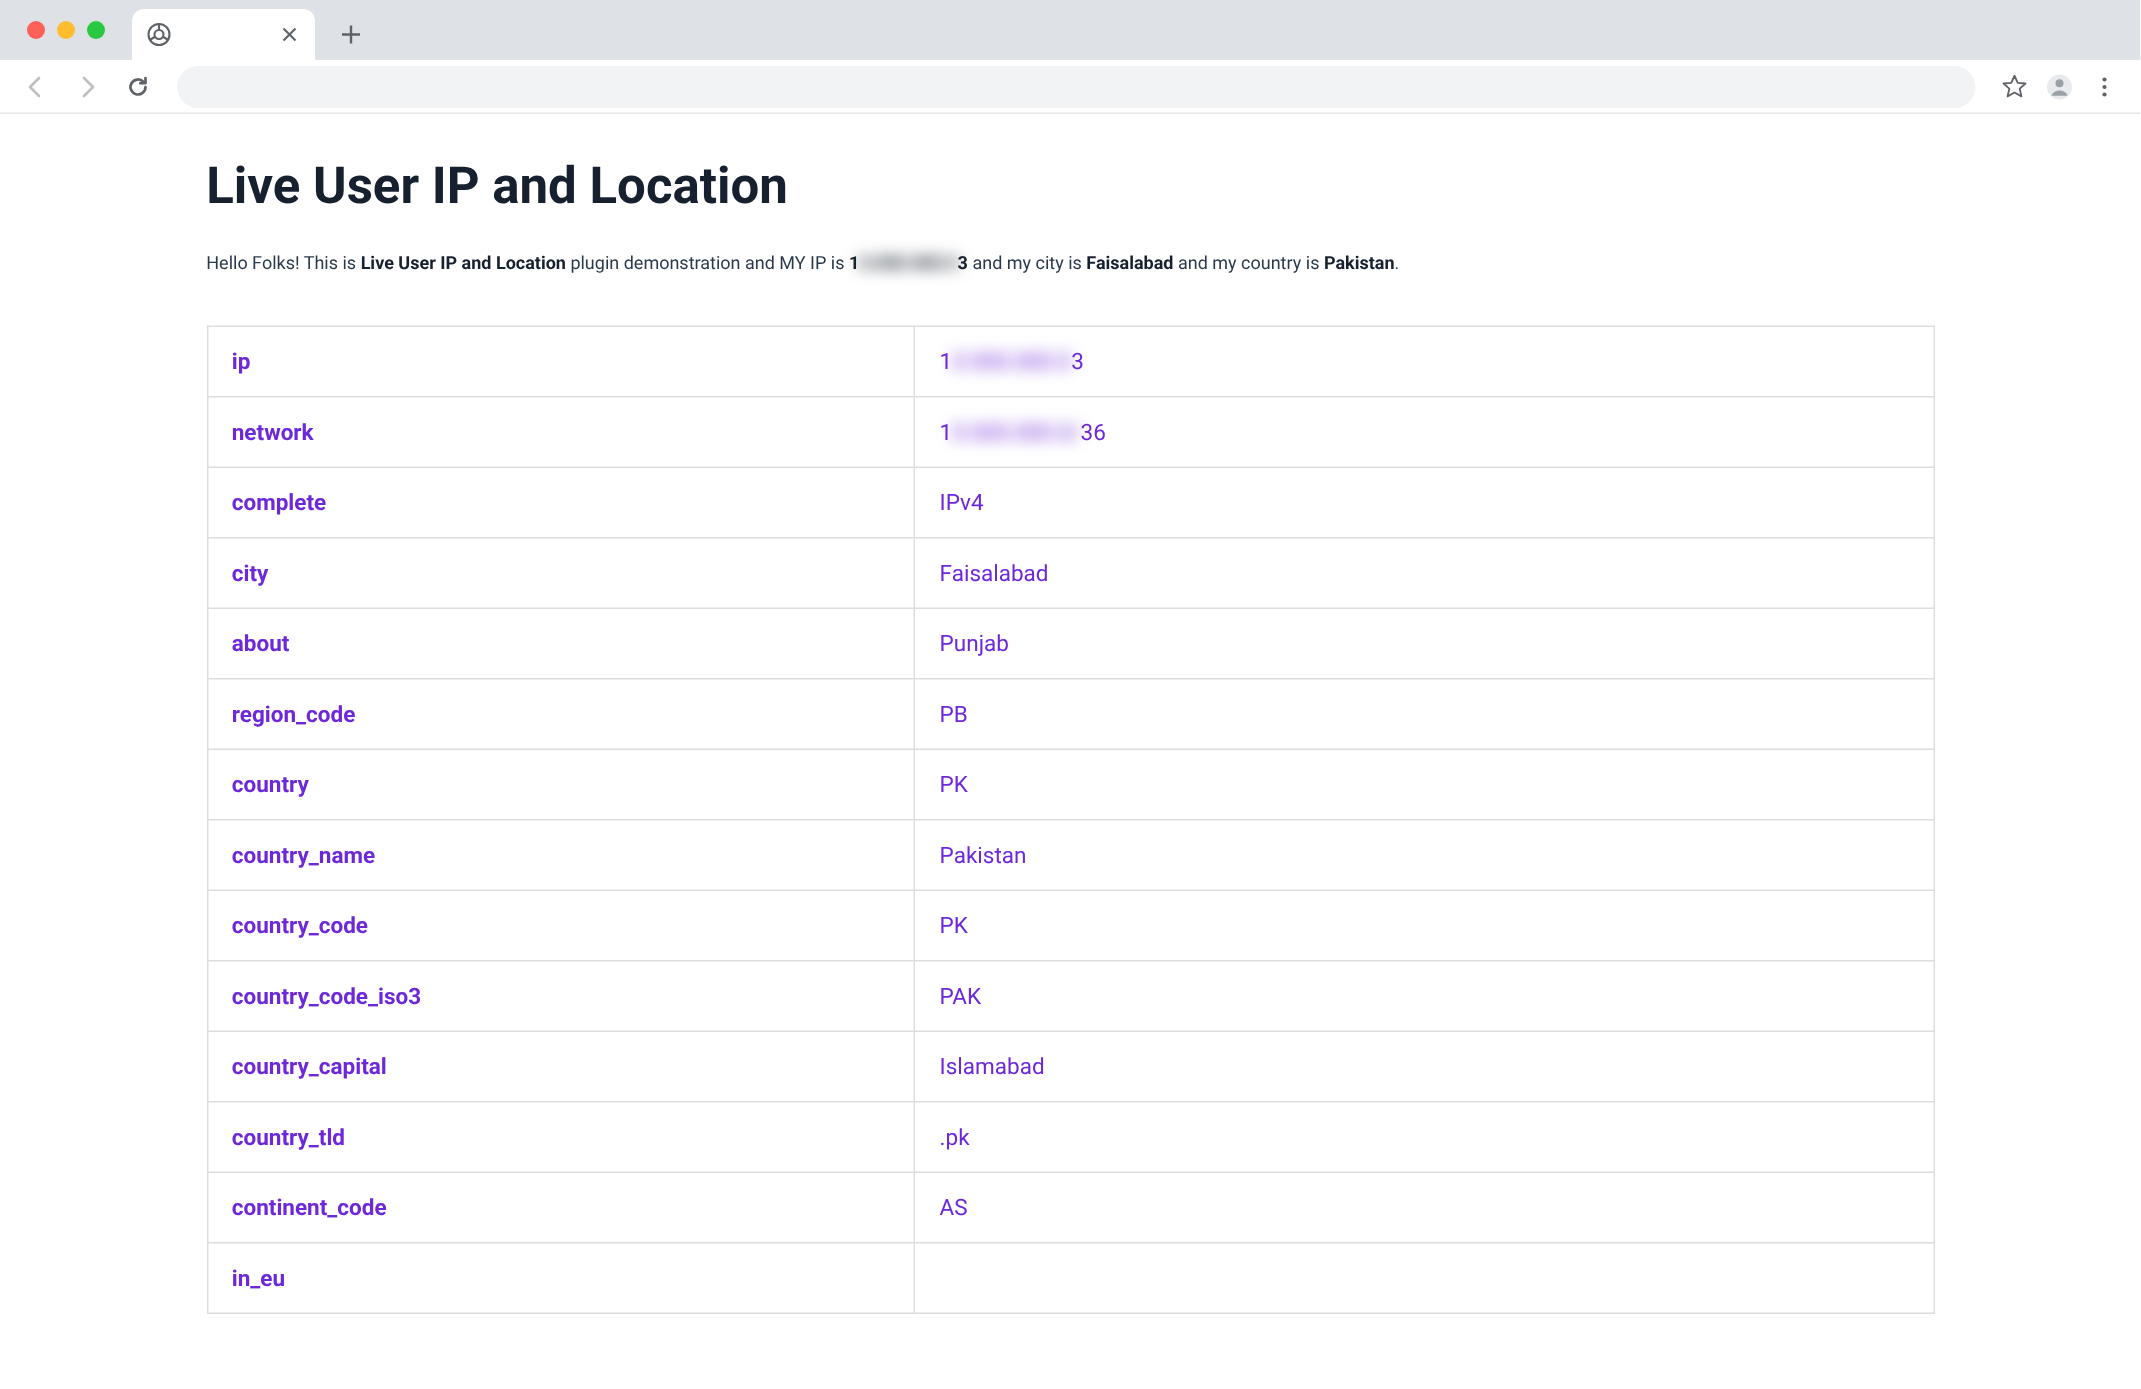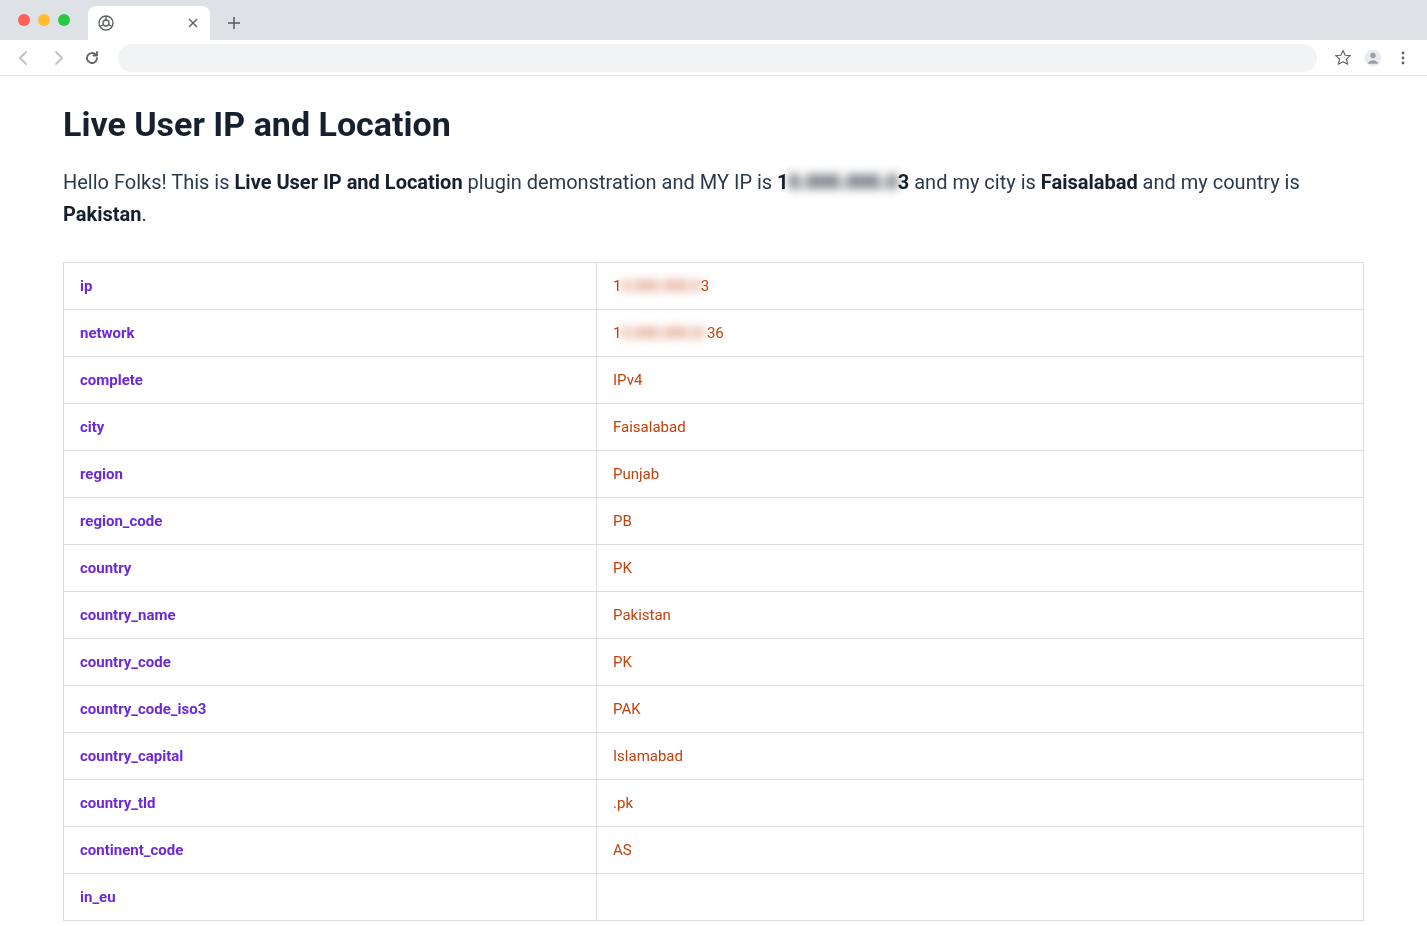--- a/index.html
+++ b/index.html
@@ -127,54 +127,54 @@
     }
     .tb-icon svg { display:block; }
 
     
     .page {
       padding: 20px 0 40px 0;
       overflow-y: auto;
       height: calc(100% - 76px);
     }
     .container {
-      width: 1301px;
+      width: 1152px;
       margin: 0 auto;
       padding: 0 0;
     }
     h1.page-title {
       font-size: 34px;
       font-weight: 700;
       color: #16202e;
       margin-top: 8px;
       margin-bottom: 22px;
     }
     p.intro {
-      font-size: 20px;
+      font-size: 12px;
       line-height: 1.6;
       color: #2b3a4b;
       margin-bottom: 32px;
     }
     p.intro strong { font-weight: 700; color: #16202e; }
     .blur {
       filter: blur(5px);
       user-select: none;
     }
 
     table.ip-table {
       width: 100%;
       border-collapse: collapse;
       border: 1px solid #dcdde1;
       font-size: 15px;
     }
     table.ip-table td {
       border: 1px solid #dcdde1;
       padding: 14px 16px;
       vertical-align: middle;
-      color: #c2410c;
+      color: #6d28d9;
     }
     table.ip-table td.key {
       font-weight: 700;
       width: 41%;
       color: #6d28d9;
     }
     table.ip-table td.val .blur {
       display: inline-block;
     }
   </style>
@@ -282,21 +282,21 @@
           </tr>
           <tr>
             <td class="key">complete</td>
             <td class="val">IPv4</td>
           </tr>
           <tr>
             <td class="key">city</td>
             <td class="val">Faisalabad</td>
           </tr>
           <tr>
-            <td class="key">region</td>
+            <td class="key">about</td>
             <td class="val">Punjab</td>
           </tr>
           <tr>
             <td class="key">region_code</td>
             <td class="val">PB</td>
           </tr>
           <tr>
             <td class="key">country</td>
             <td class="val">PK</td>
           </tr>

